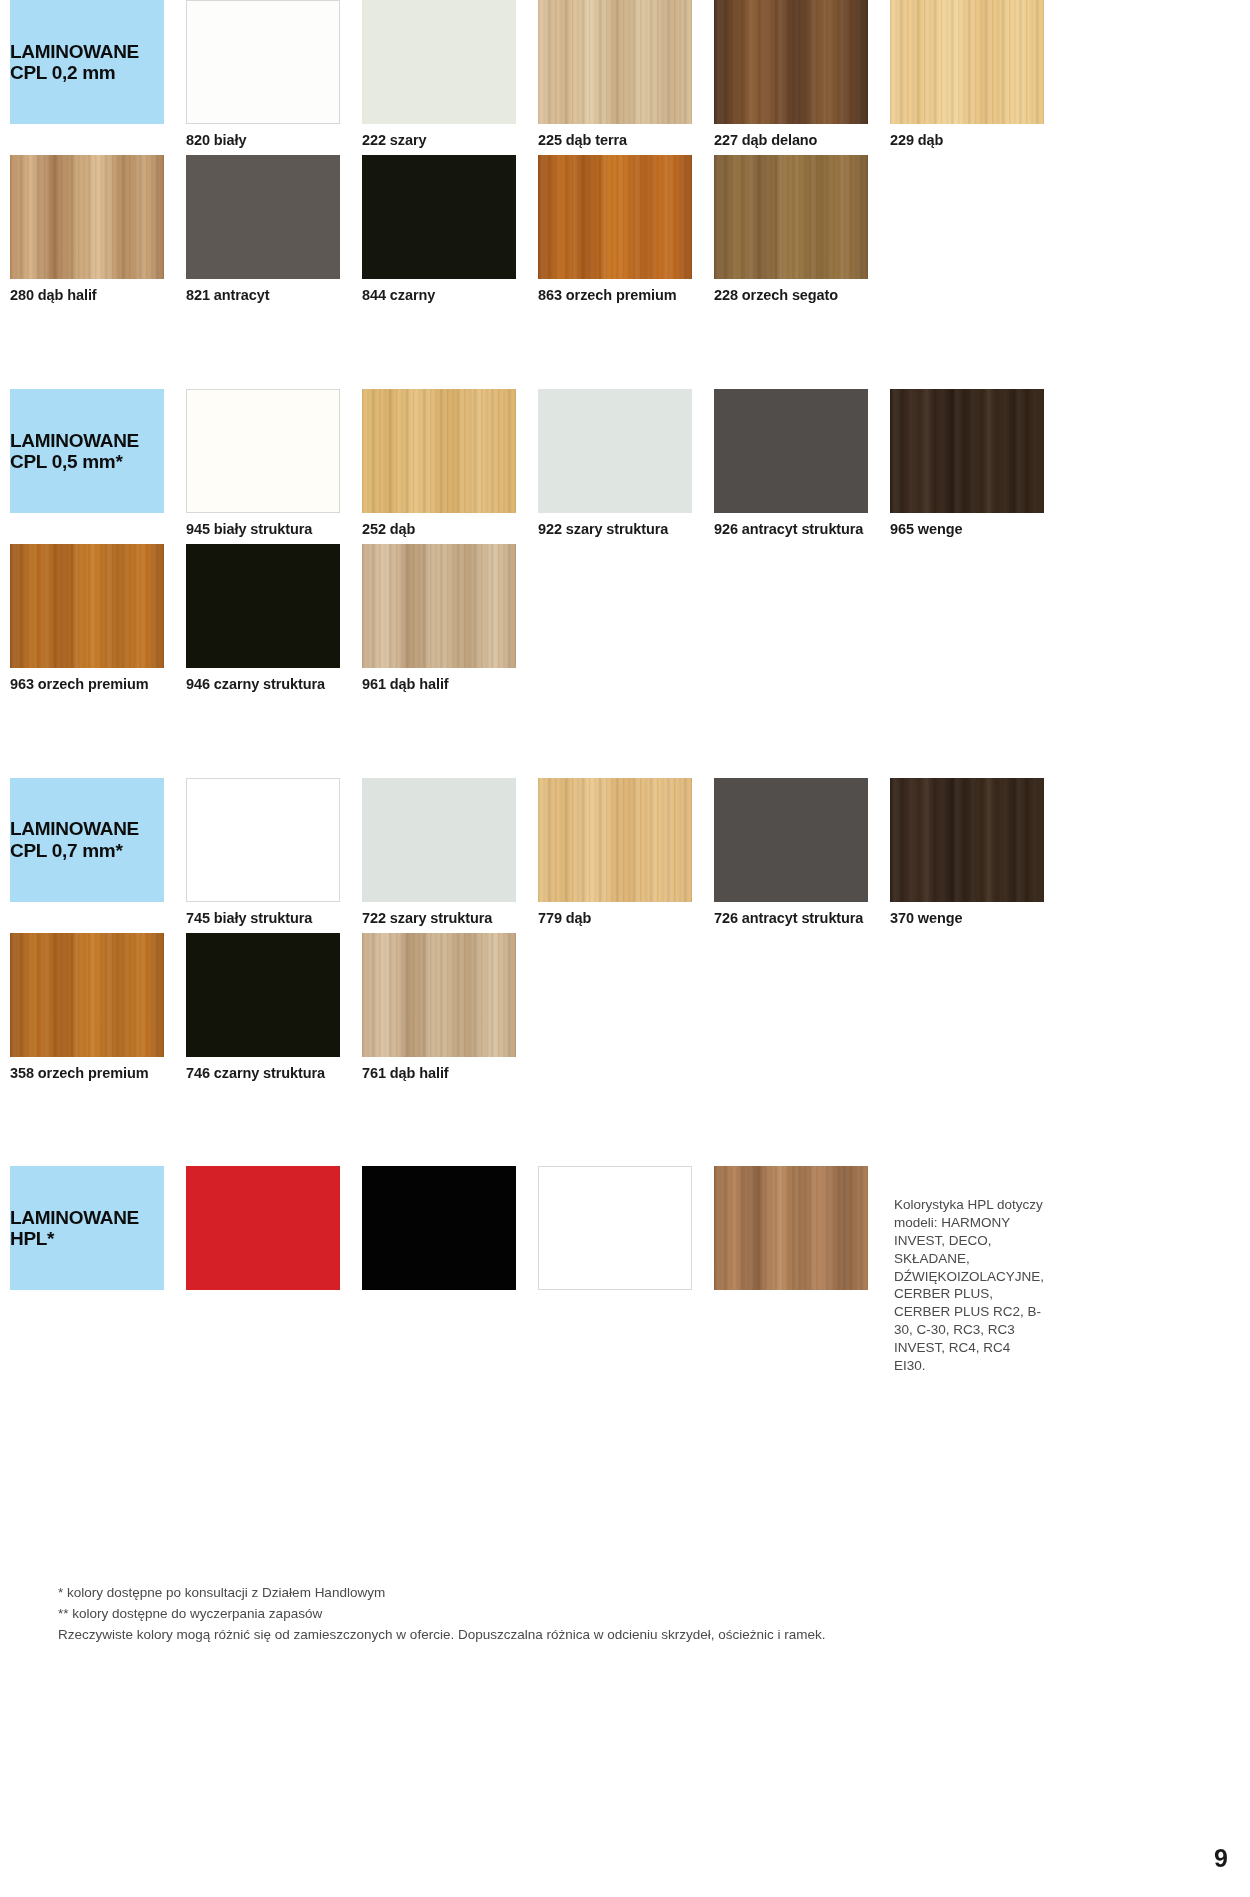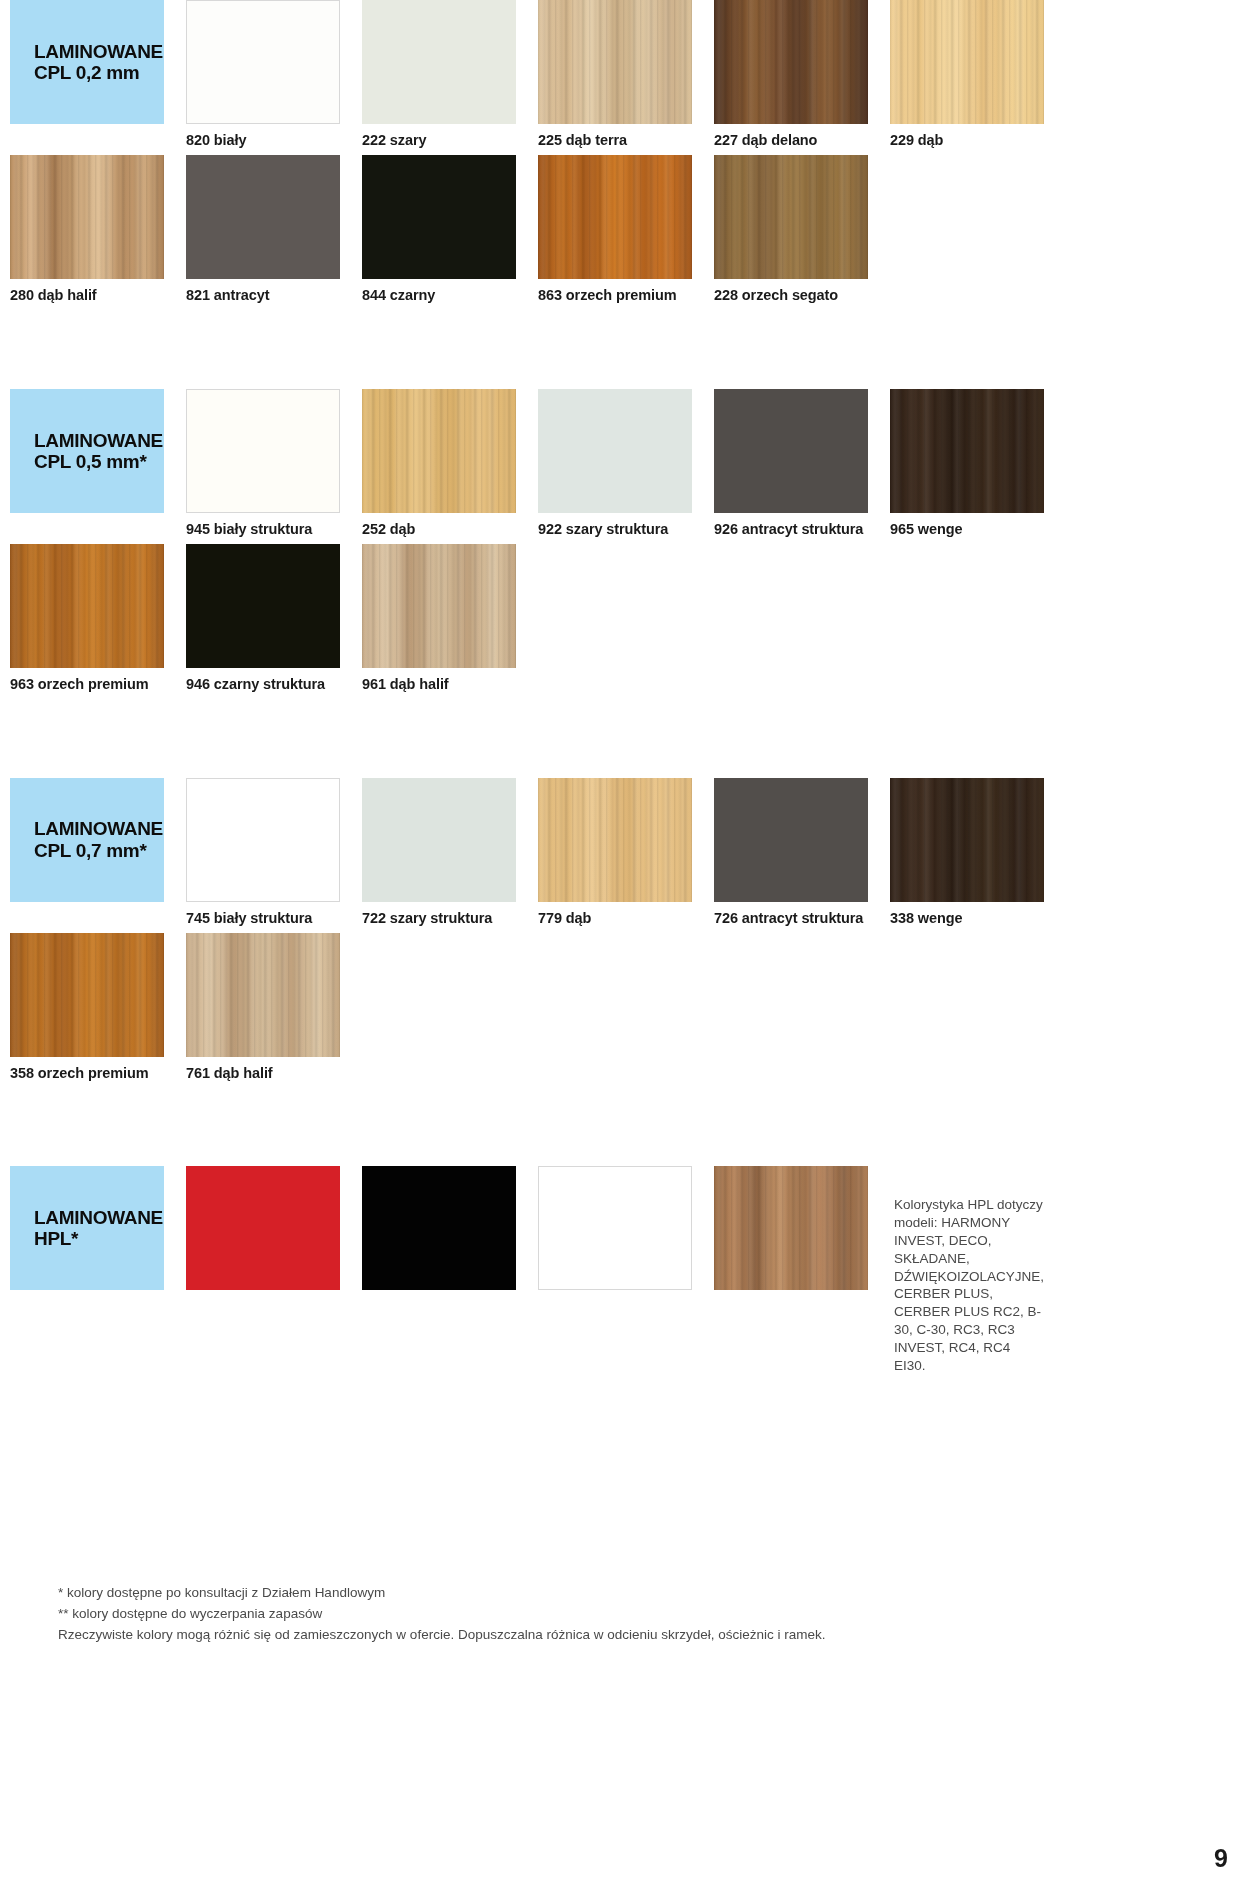--- a/index.html
+++ b/index.html
@@ -62,21 +62,21 @@
 
   
   .section-head {
     width: 154px;
     height: 124px;
     background: #aadcf5;
     box-sizing: border-box;
     display: flex;
     flex-direction: column;
     justify-content: center;
-    padding-left: 24px;
+    padding-left: 0;
   }
   .section-head .line {
     font-weight: bold;
     font-size: 19px;
     line-height: 1.12;
     color: #0d0d0d;
     letter-spacing: -0.3px;
   }
   .spacer-lg { height: 78px; }
 
@@ -442,34 +442,43 @@
         <div class="label">
           <span class="code">726</span>
           <span class="nm">antracyt struktura</span>
         </div>
       </div>
       <div class="cell">
         <div class="swatch">
             <div class="tx m-765 wood"></div>
           </div>
         <div class="label">
-          <span class="code">338</span>
+          <span class="code">370</span>
           <span class="nm">wenge</span>
         </div>
       </div>
     </div>
 
     <div class="grid-row">
       <div class="cell">
         <div class="swatch">
             <div class="tx m-763 wood"></div>
           </div>
         <div class="label">
           <span class="code">358</span>
           <span class="nm">orzech premium</span>
+        </div>
+      </div>
+      <div class="cell">
+        <div class="swatch">
+            <div class="tx m-746"></div>
+          </div>
+        <div class="label">
+          <span class="code">746</span>
+          <span class="nm">czarny struktura</span>
         </div>
       </div>
       <div class="cell">
         <div class="swatch">
             <div class="tx m-761 wood"></div>
           </div>
         <div class="label">
           <span class="code">761</span>
           <span class="nm">dąb halif</span>
         </div>

